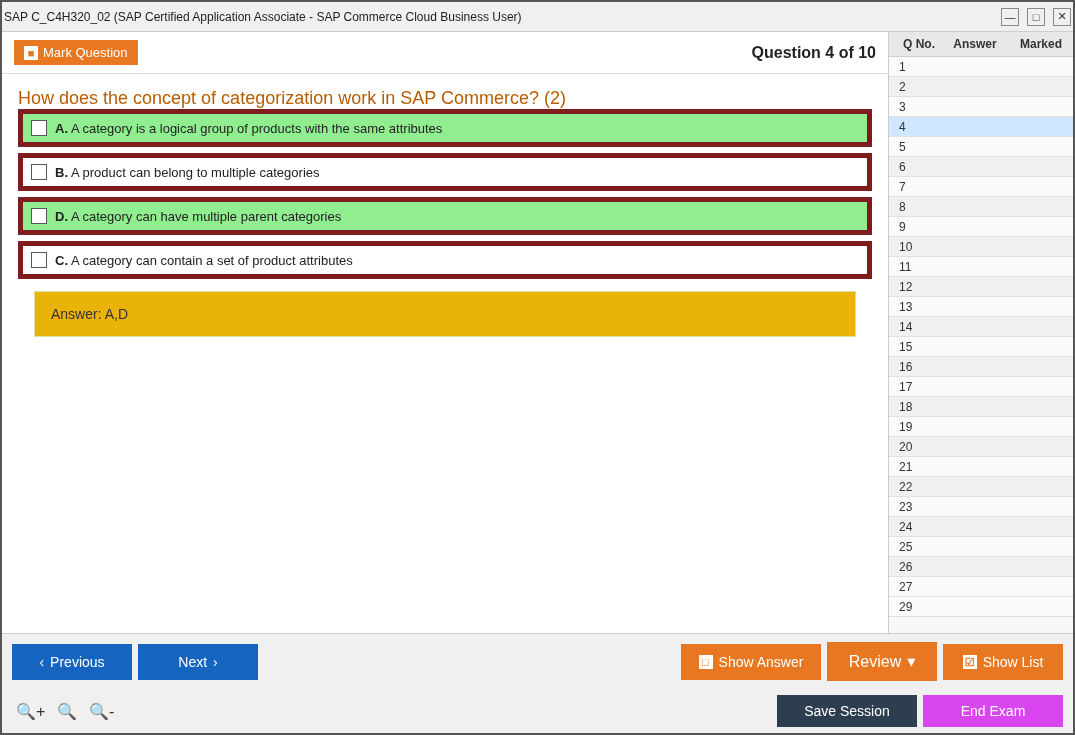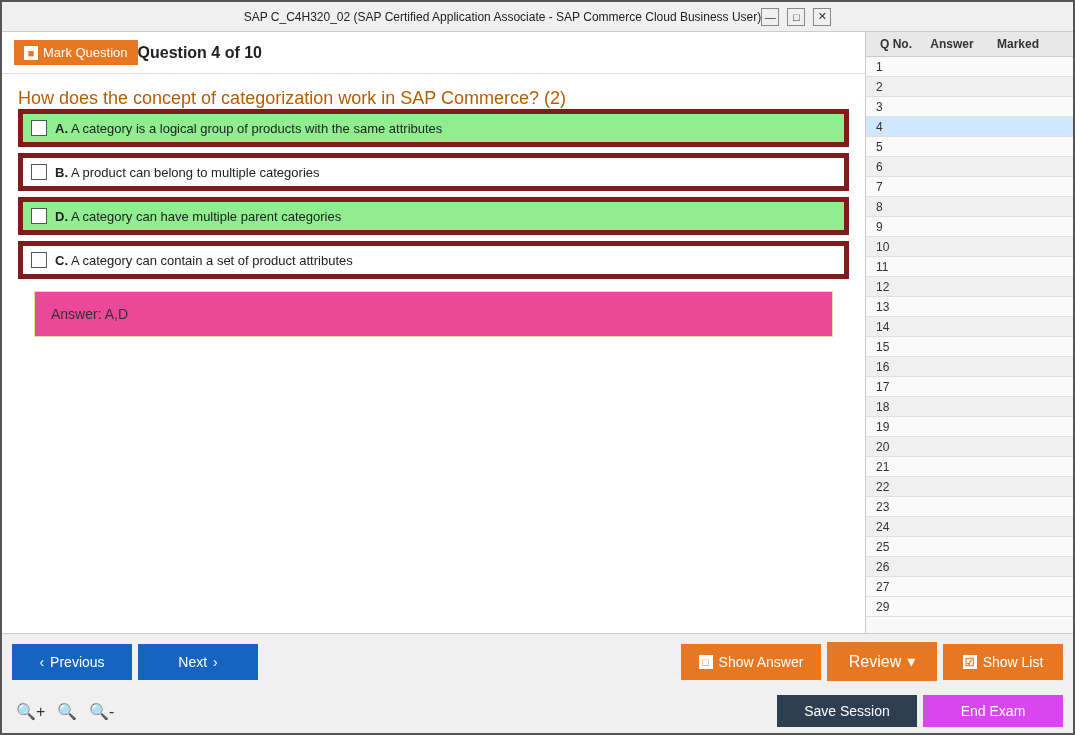--- a/index.html
+++ b/index.html
@@ -18,21 +18,21 @@
       background: #fff;
       display: flex;
       flex-direction: column;
     }
     .title-bar {
       background: #f0f0f0;
       border-bottom: 1px solid #ccc;
       padding: 5px 2px;
       display: flex;
       align-items: center;
-      justify-content: center;
+      justify-content: space-between;
       height: 30px;
     }
     .title-bar-text {
       font-size: 12px;
       color: #222;
     }
     .title-bar-controls {
       display: flex;
       gap: 8px;
     }
@@ -73,21 +73,21 @@
       border: none;
       padding: 5px 10px;
       cursor: pointer;
       font-size: 13px;
       display: flex;
       align-items: center;
       gap: 5px;
     }
     .question-title {
       flex: 1;
-      text-align: left;
+      text-align: right;
       font-weight: bold;
       font-size: 16px;
       color: #222;
     }
     .question-area {
       padding: 14px 16px 8px 16px;
       flex: 1;
       overflow-y: auto;
       background: #fff;
     }
@@ -118,30 +118,30 @@
       flex-shrink: 0;
       display: flex;
       align-items: center;
       justify-content: center;
     }
     .option-label {
       font-size: 13px;
       color: #222;
     }
     .answer-box {
-      background: #ec4899;
+      background: #eab308;
       border: 1px solid #e0e0a0;
       padding: 14px 16px;
       margin: 12px 16px;
       font-size: 14px;
       color: #333;
       font-weight: normal;
     }
     .right-panel {
-      width: 208px;
+      width: 185px;
       border-left: 1px solid #ccc;
       display: flex;
       flex-direction: column;
       background: #f8f8f8;
       overflow: hidden;
     }
     .right-panel-header {
       display: flex;
       background: #e8e8e8;
       border-bottom: 1px solid #ccc;

